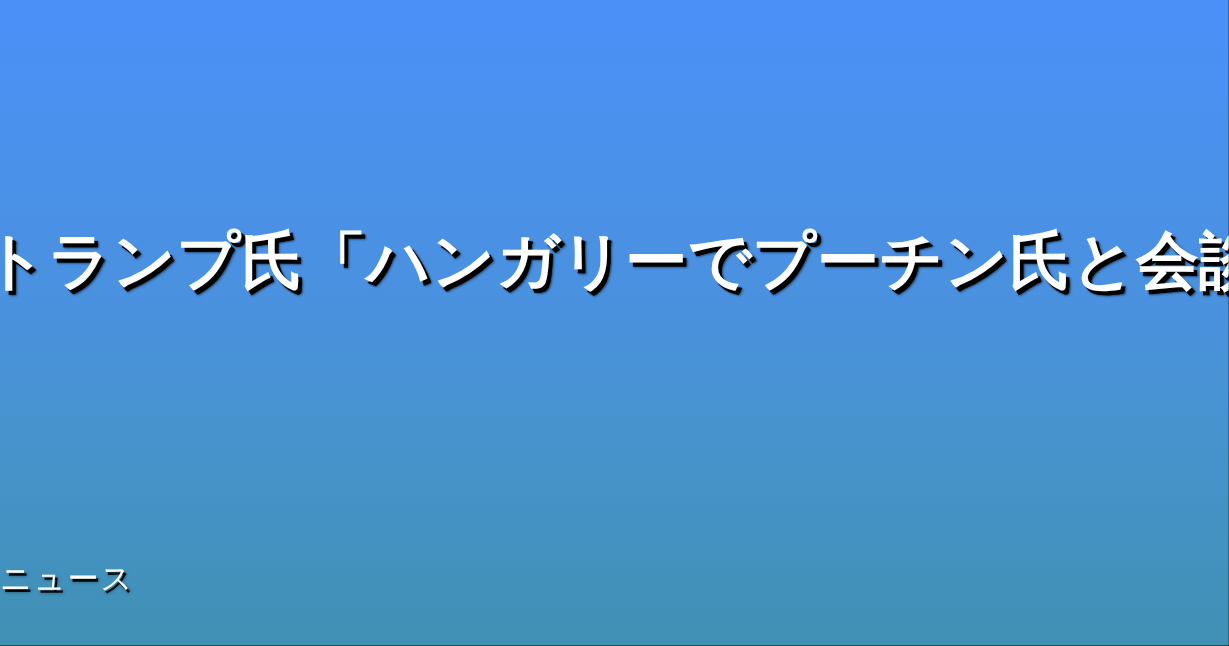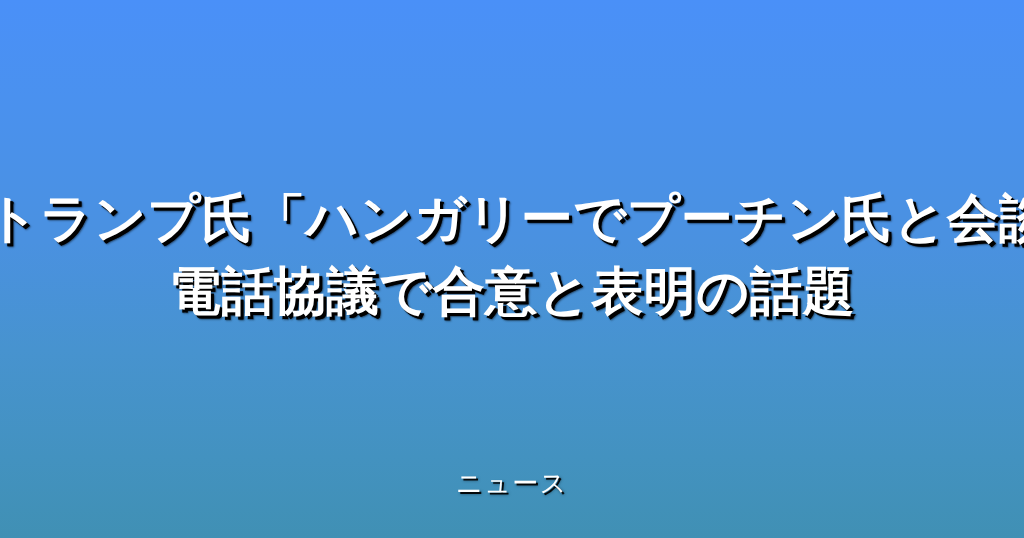--- a/index.html
+++ b/index.html
@@ -56,21 +56,20 @@
     margin-left: -14px;
     margin-right: -14px;
   }
 
   
   .category {
     position: absolute;
     left: 0;
     right: 0;
     top: 466px;
-    text-align: center;
   }
 
   .category-label {
     display: inline-block;
     color: #ffffff;
     font-size: 26px;
     line-height: 34px;
     font-weight: 400;
     letter-spacing: 1.5px;
     text-shadow:
@@ -78,20 +77,19 @@
       2px 2px 3px rgba(0, 0, 0, 0.5);
   }
 </style>
 </head>
 <body>
 
 <div class="card">
 
   <div class="headline">
     <span class="headline-line is-overflowing">トランプ氏「ハンガリーでプーチン氏と会談」</span>
-    <span class="headline-line">電話協議で合意と表明の話題</span>
   </div>
 
   <div class="category">
     <span class="category-label">ニュース</span>
   </div>
 
 </div>
 
 </body></html>

